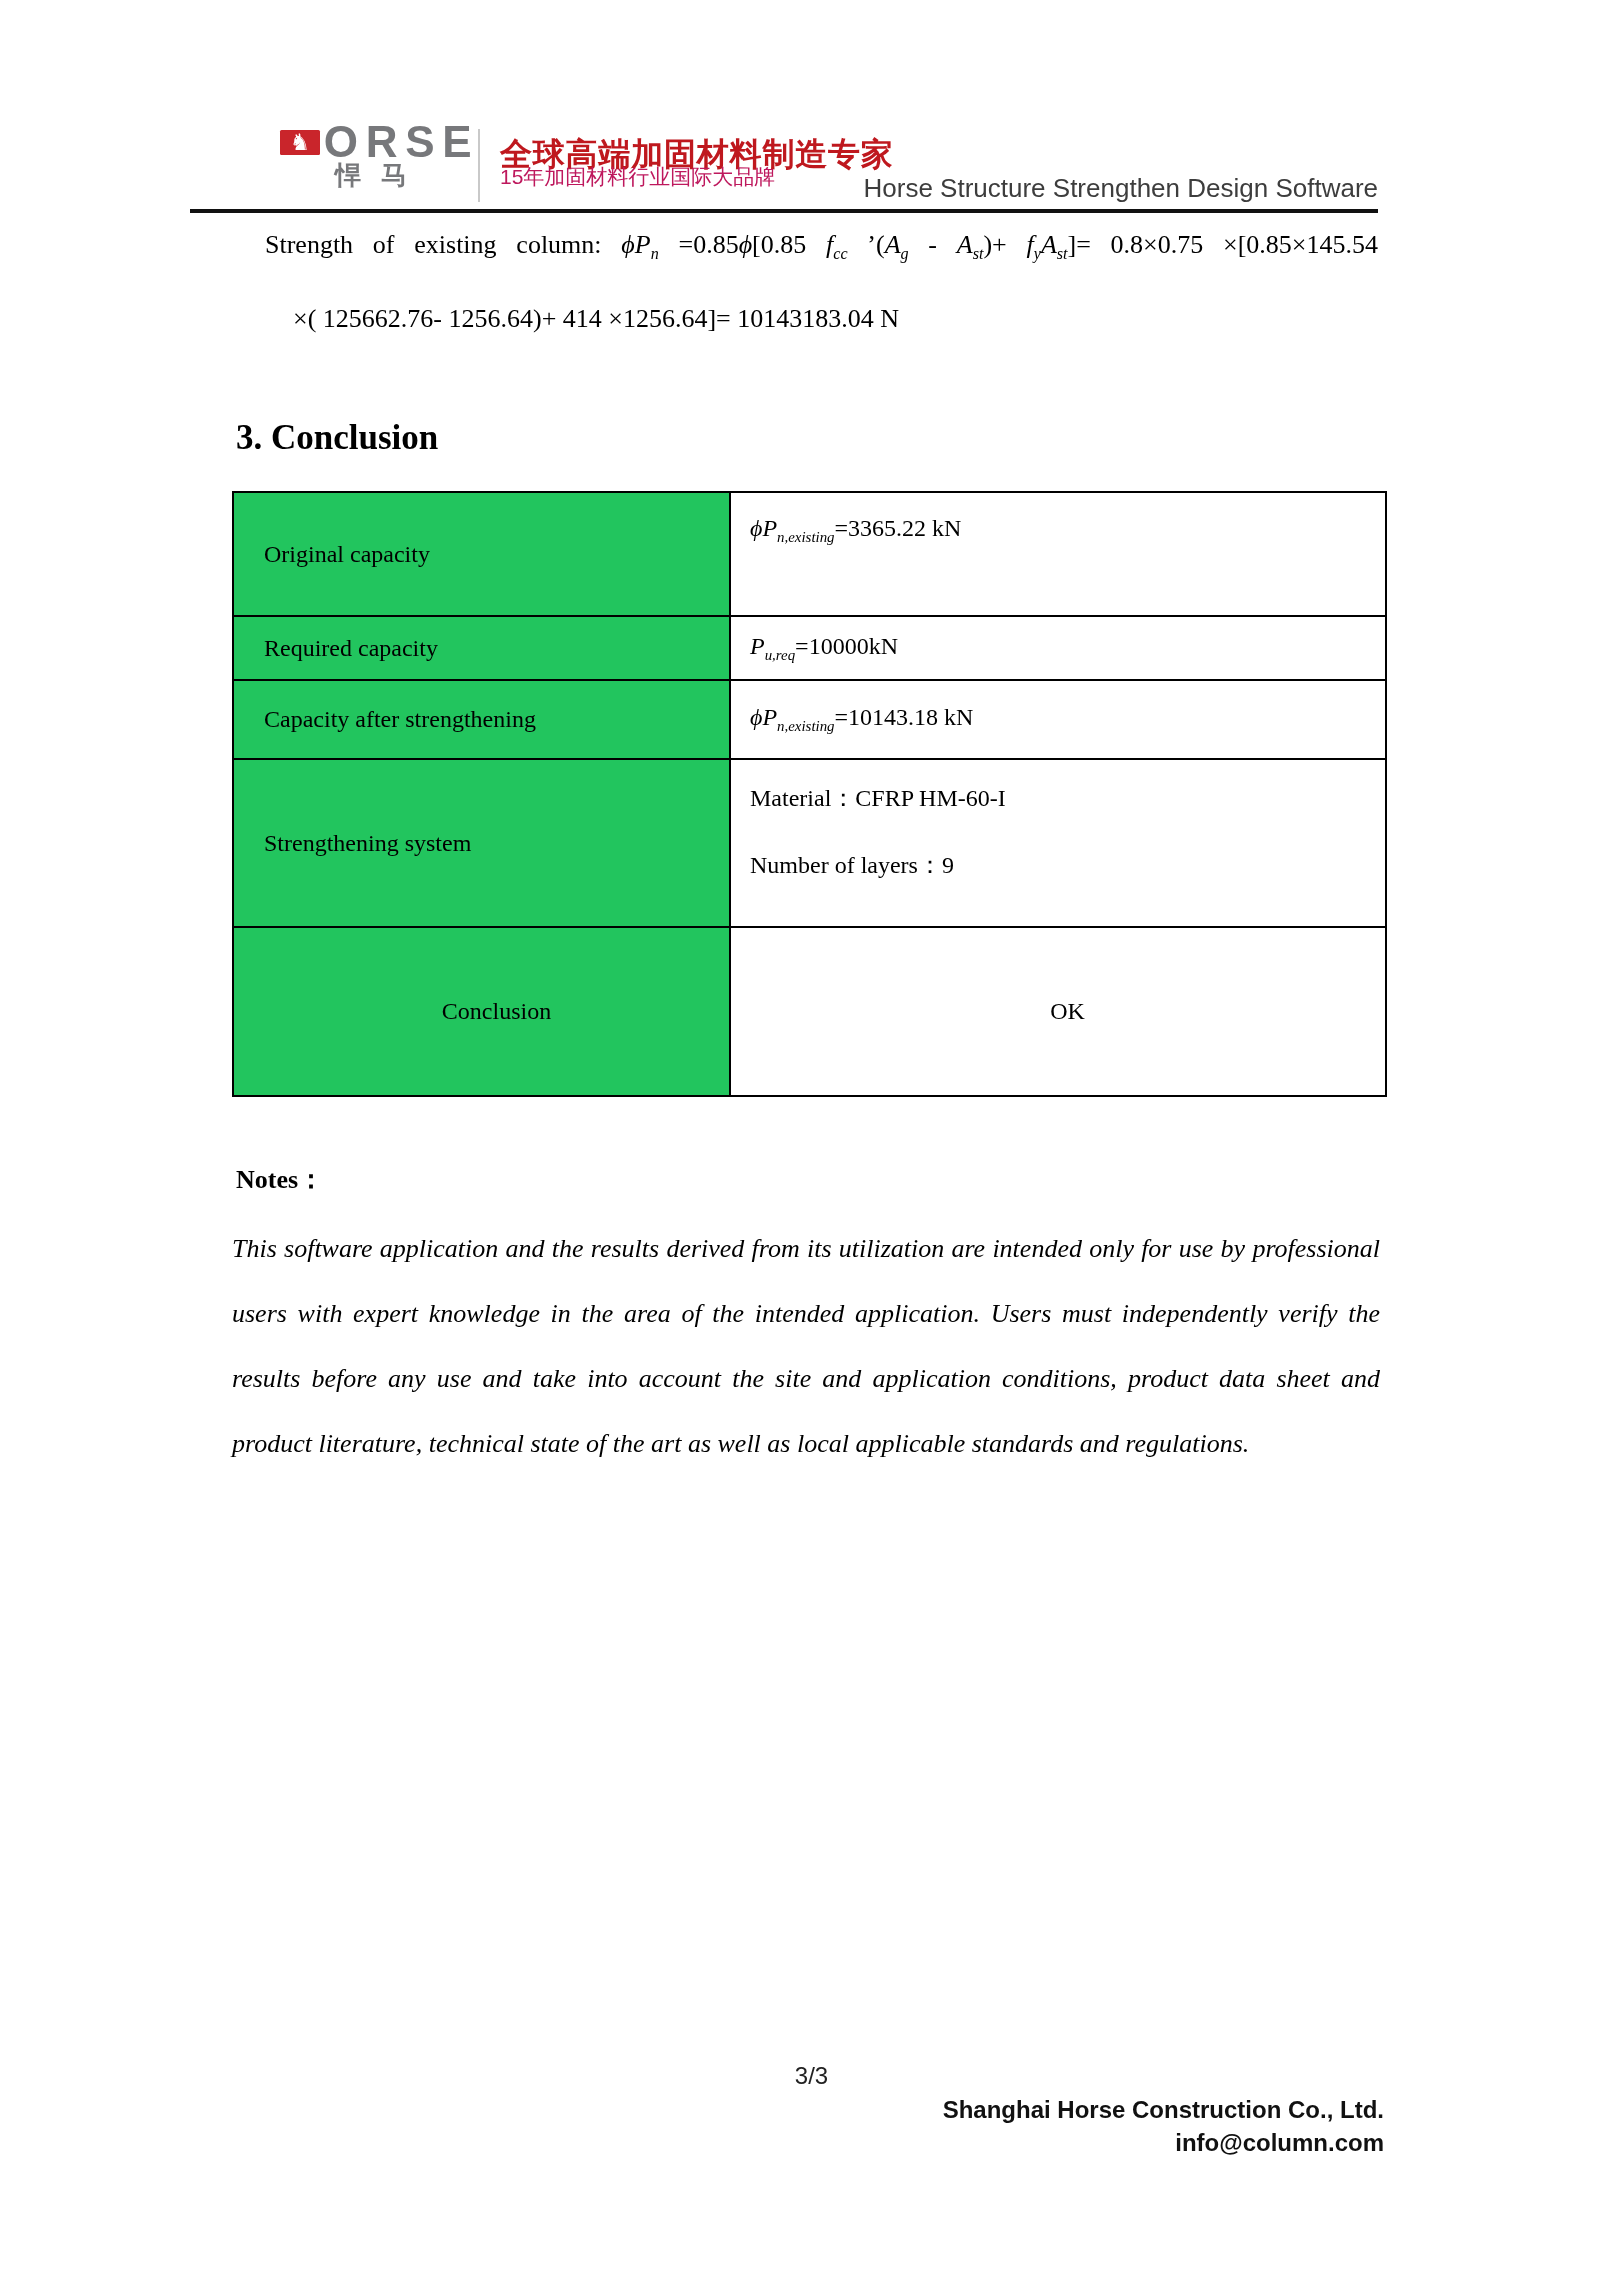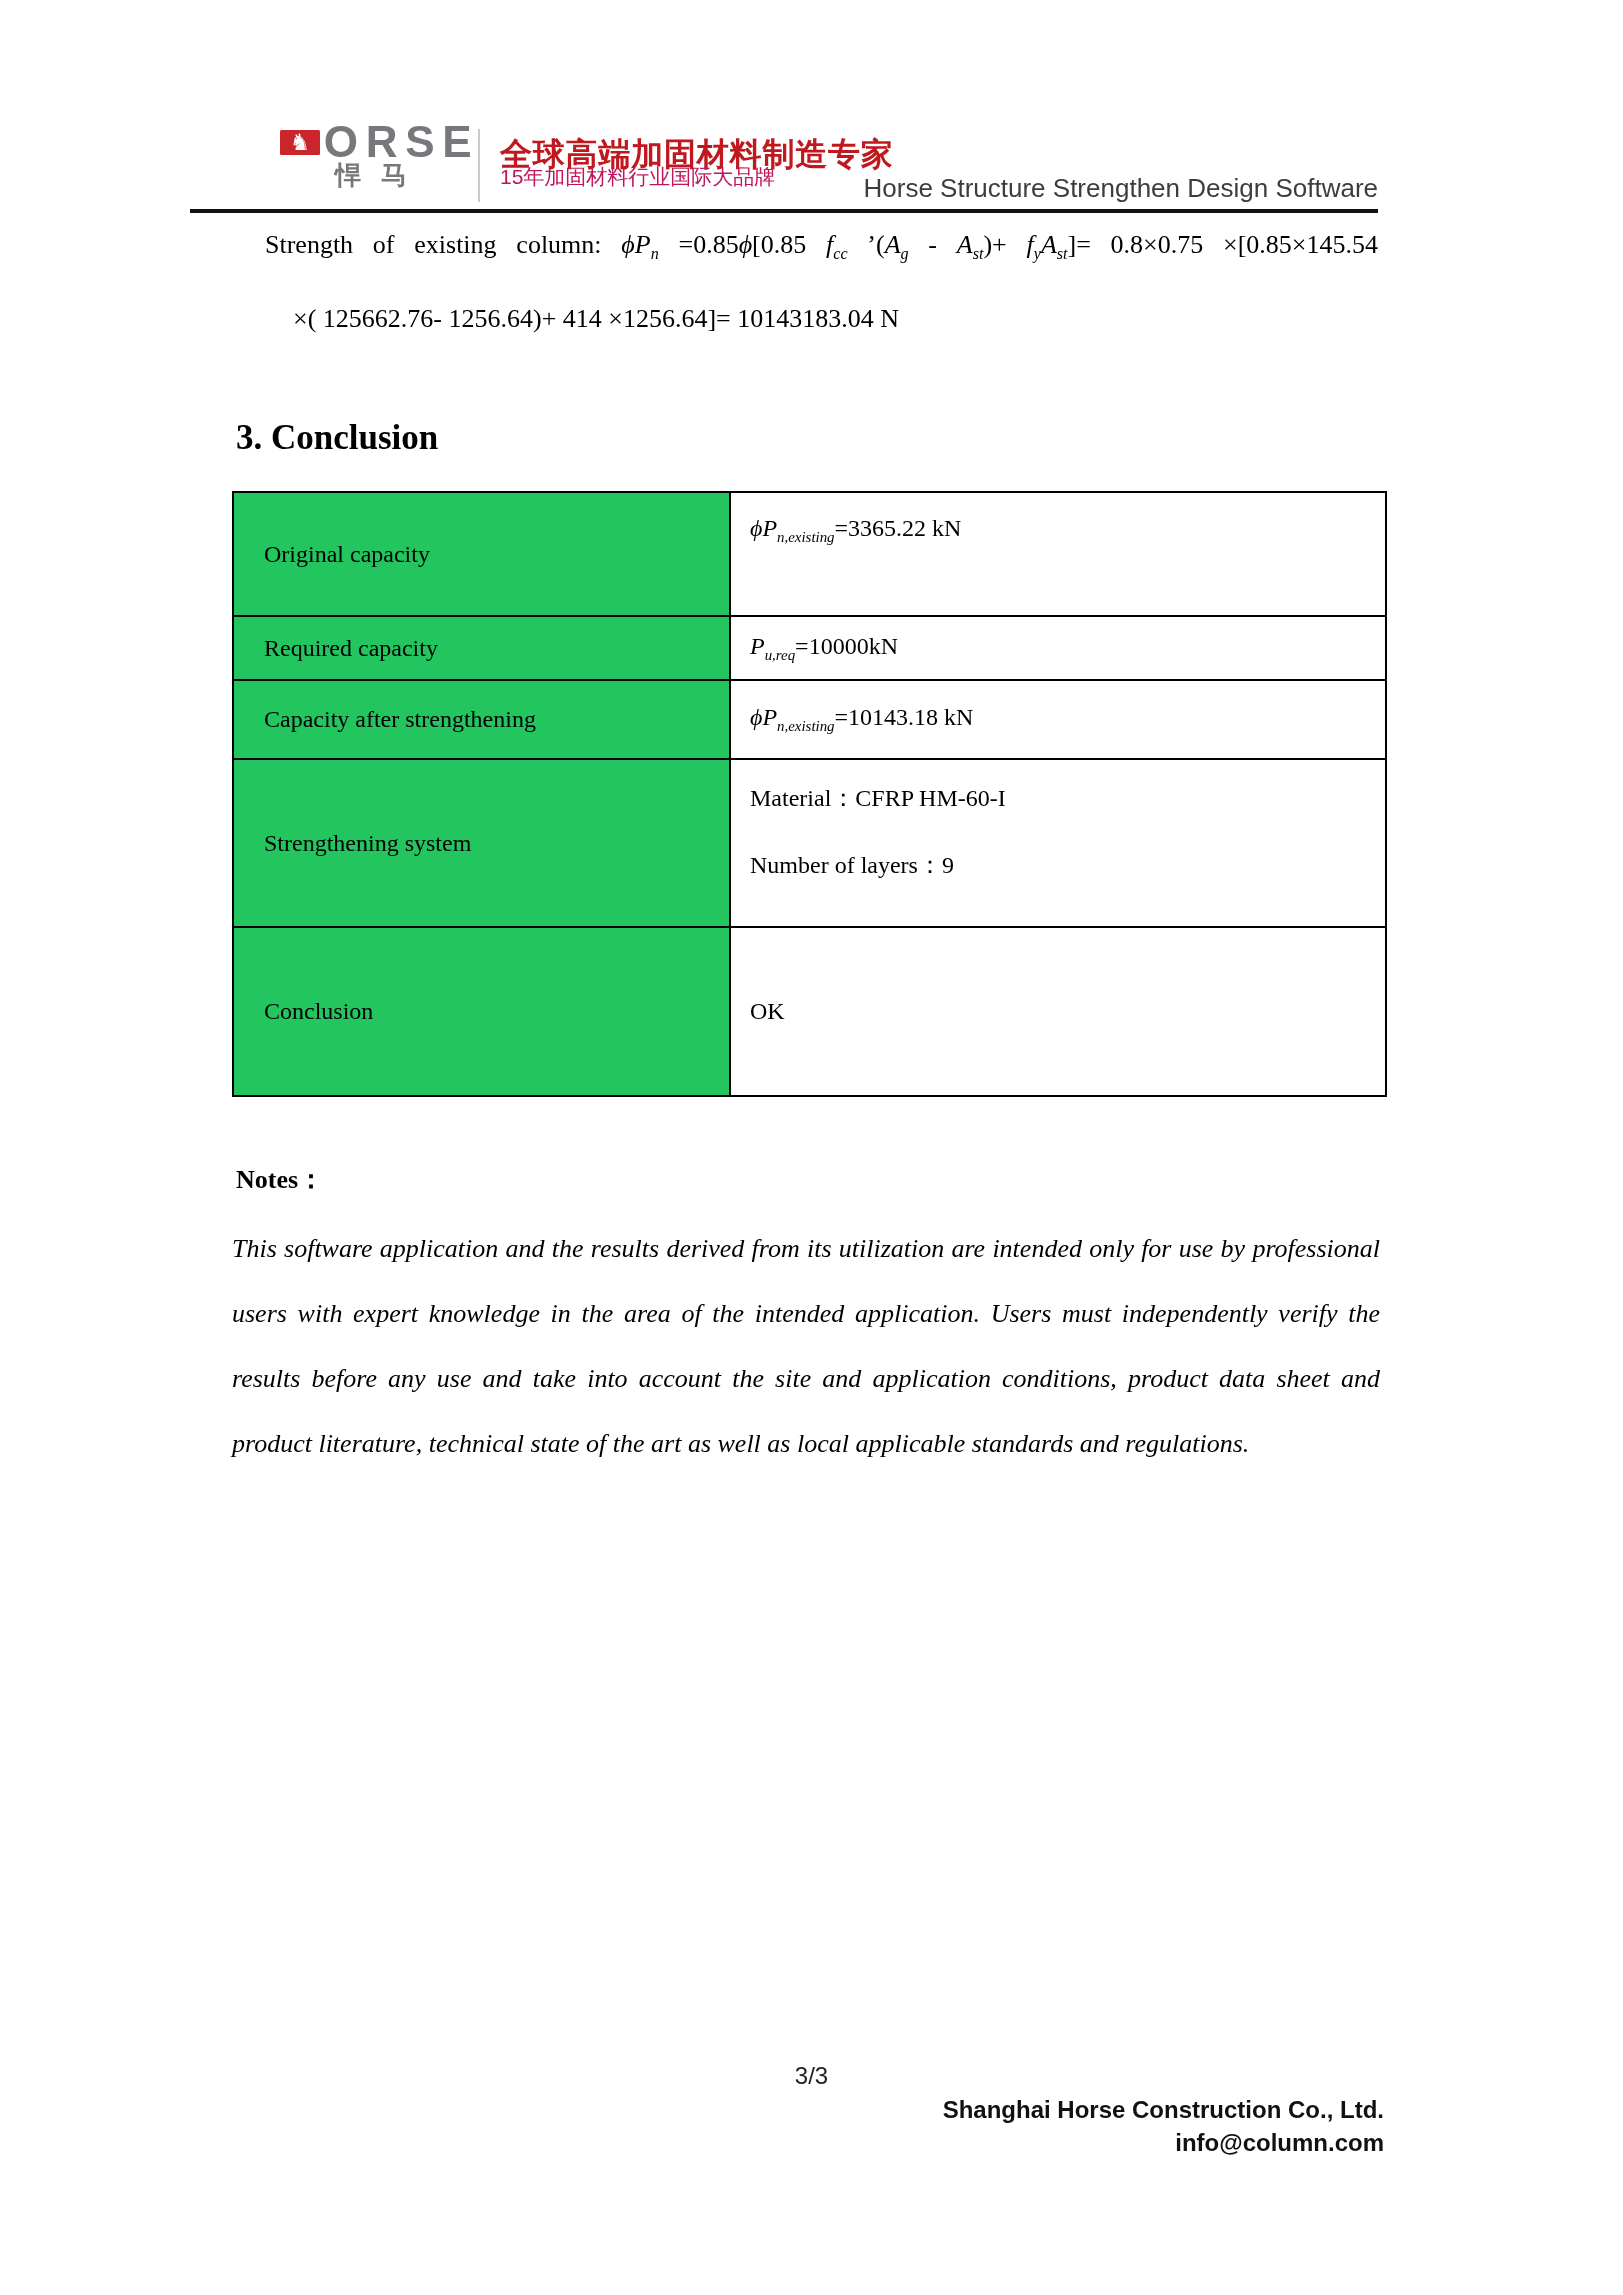--- a/index.html
+++ b/index.html
@@ -72,21 +72,21 @@
     position:absolute; left:232px; top:491px;
     width:1152px; border-collapse:collapse; table-layout:fixed;
     font-size:24px;
   }
   .conclusion-table td { border:2.3px solid #000; vertical-align:middle; }
   .conclusion-table td.lbl { background:#22c55e; padding-left:30px; }
   .conclusion-table td.val { padding-left:19px; }
   .conclusion-table td.vtop { vertical-align:top; padding-top:21.5px; }
   .conclusion-table sub { font-size:0.62em; }
   .r1 { height:124px; } .r2 { height:64px;margin-left:17px; } .r3 { height:79px; }
-  .r4 { height:168px; } .r5 { height:169px; }
+  .r4 { height:168px; } .r5 { height:169px;text-align:center; }
   .second-line { margin-top:35px; }
 
   
   .notes-heading { left:236px; top:1162px; font-weight:700; font-size:26px; }
   .notes-body {
     left:232px; top:1216px; width:1148px;
     font-style:italic; font-size:26px; line-height:65px;
     text-align:justify;
   }
 

